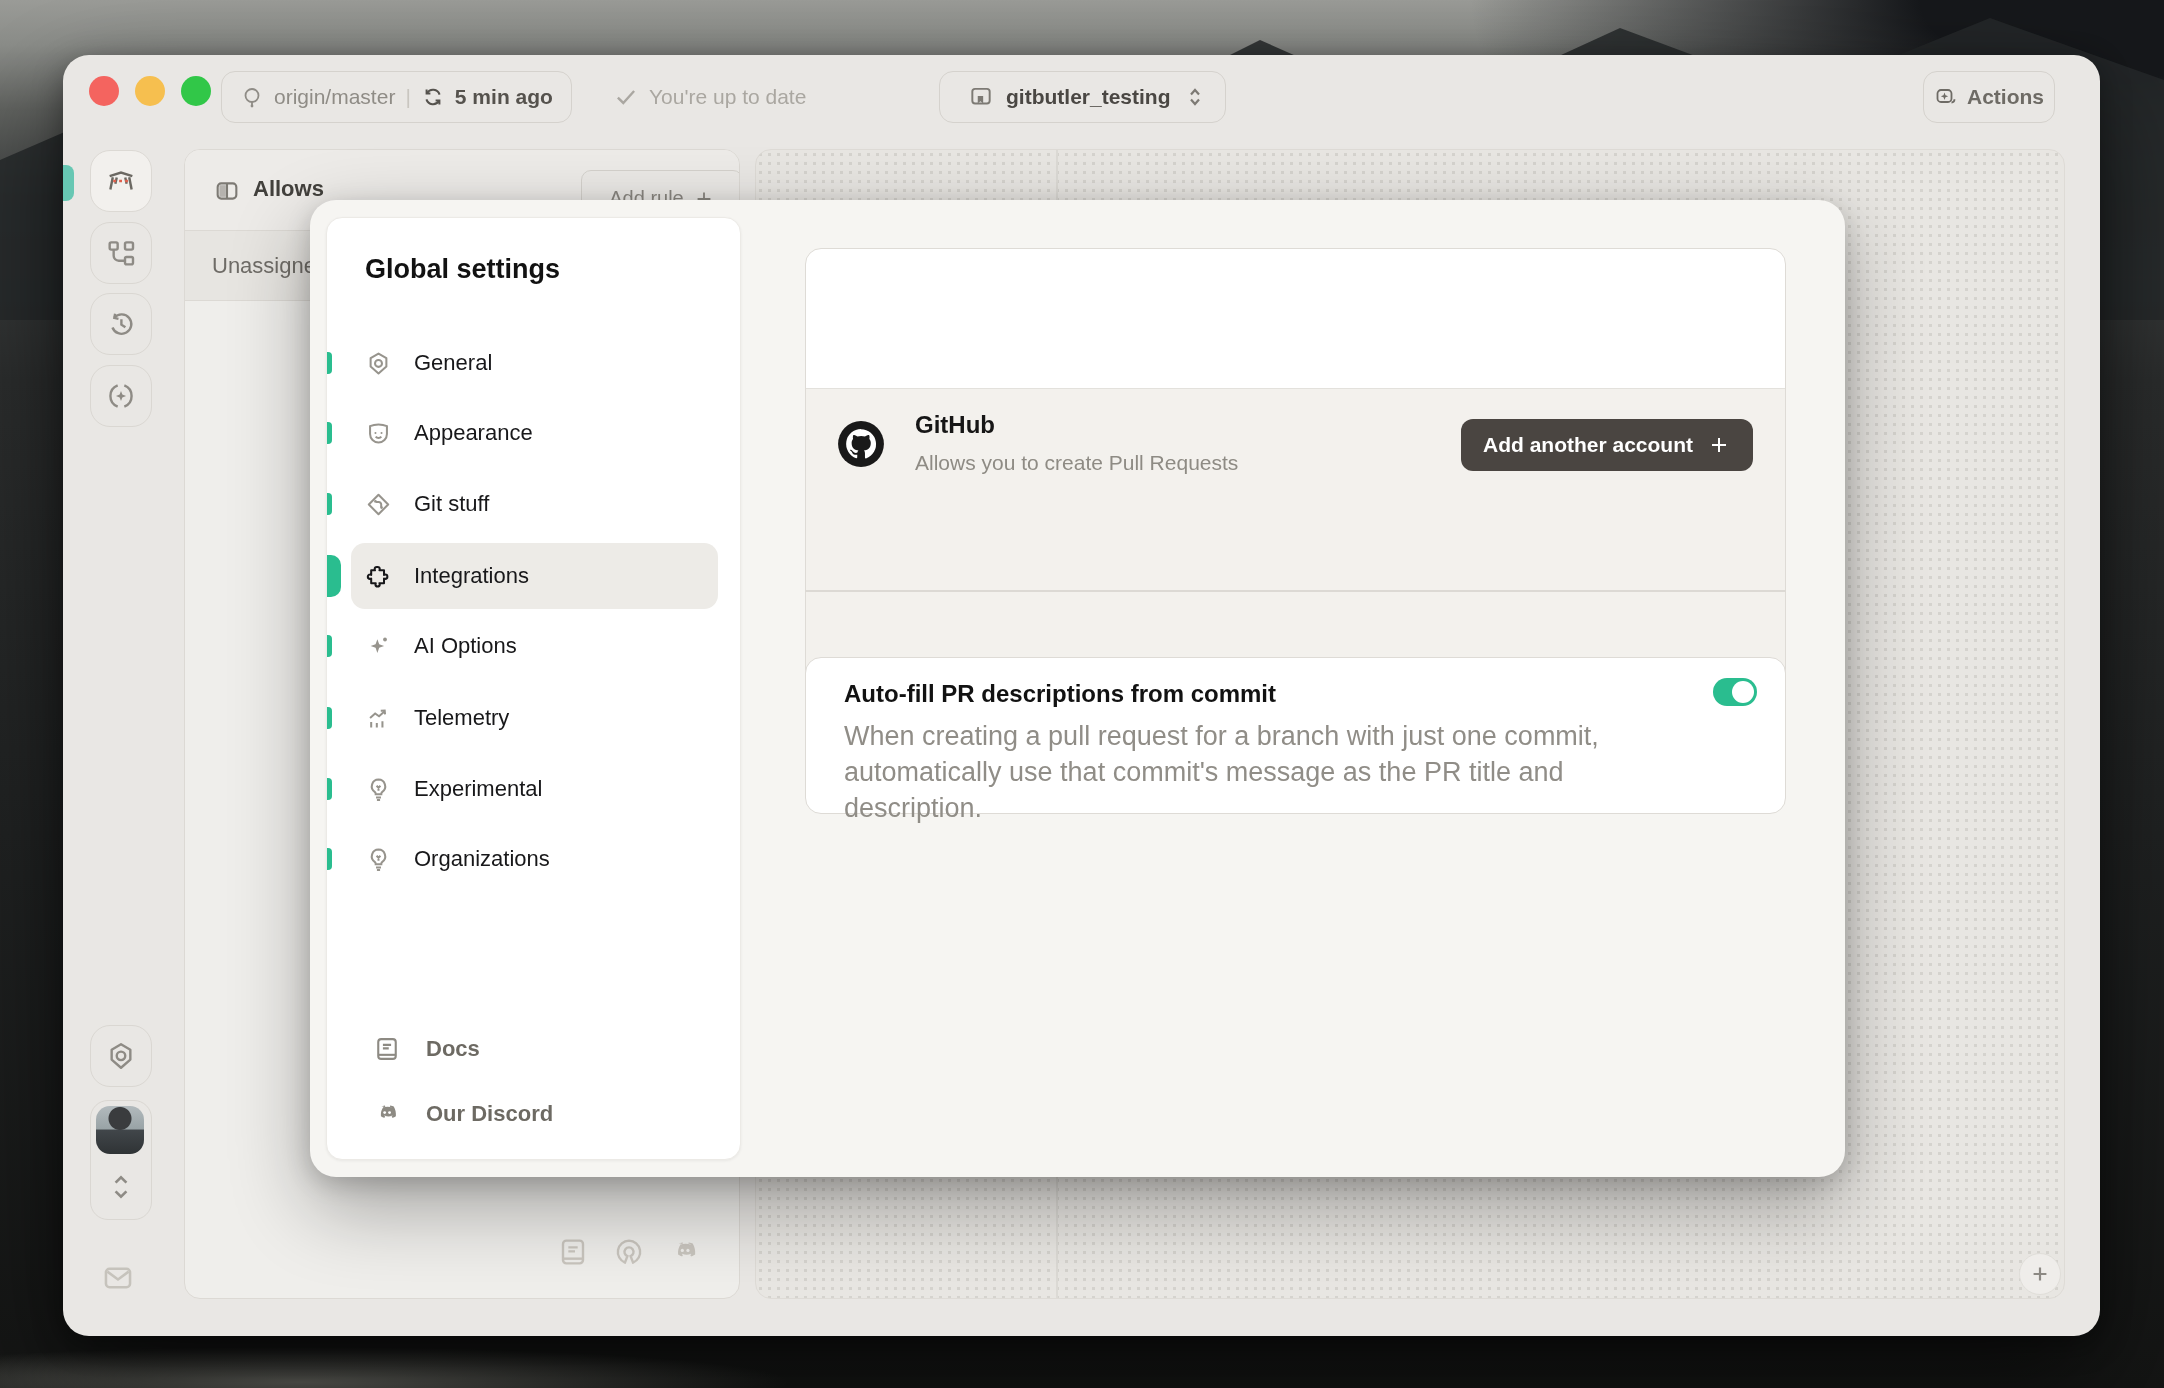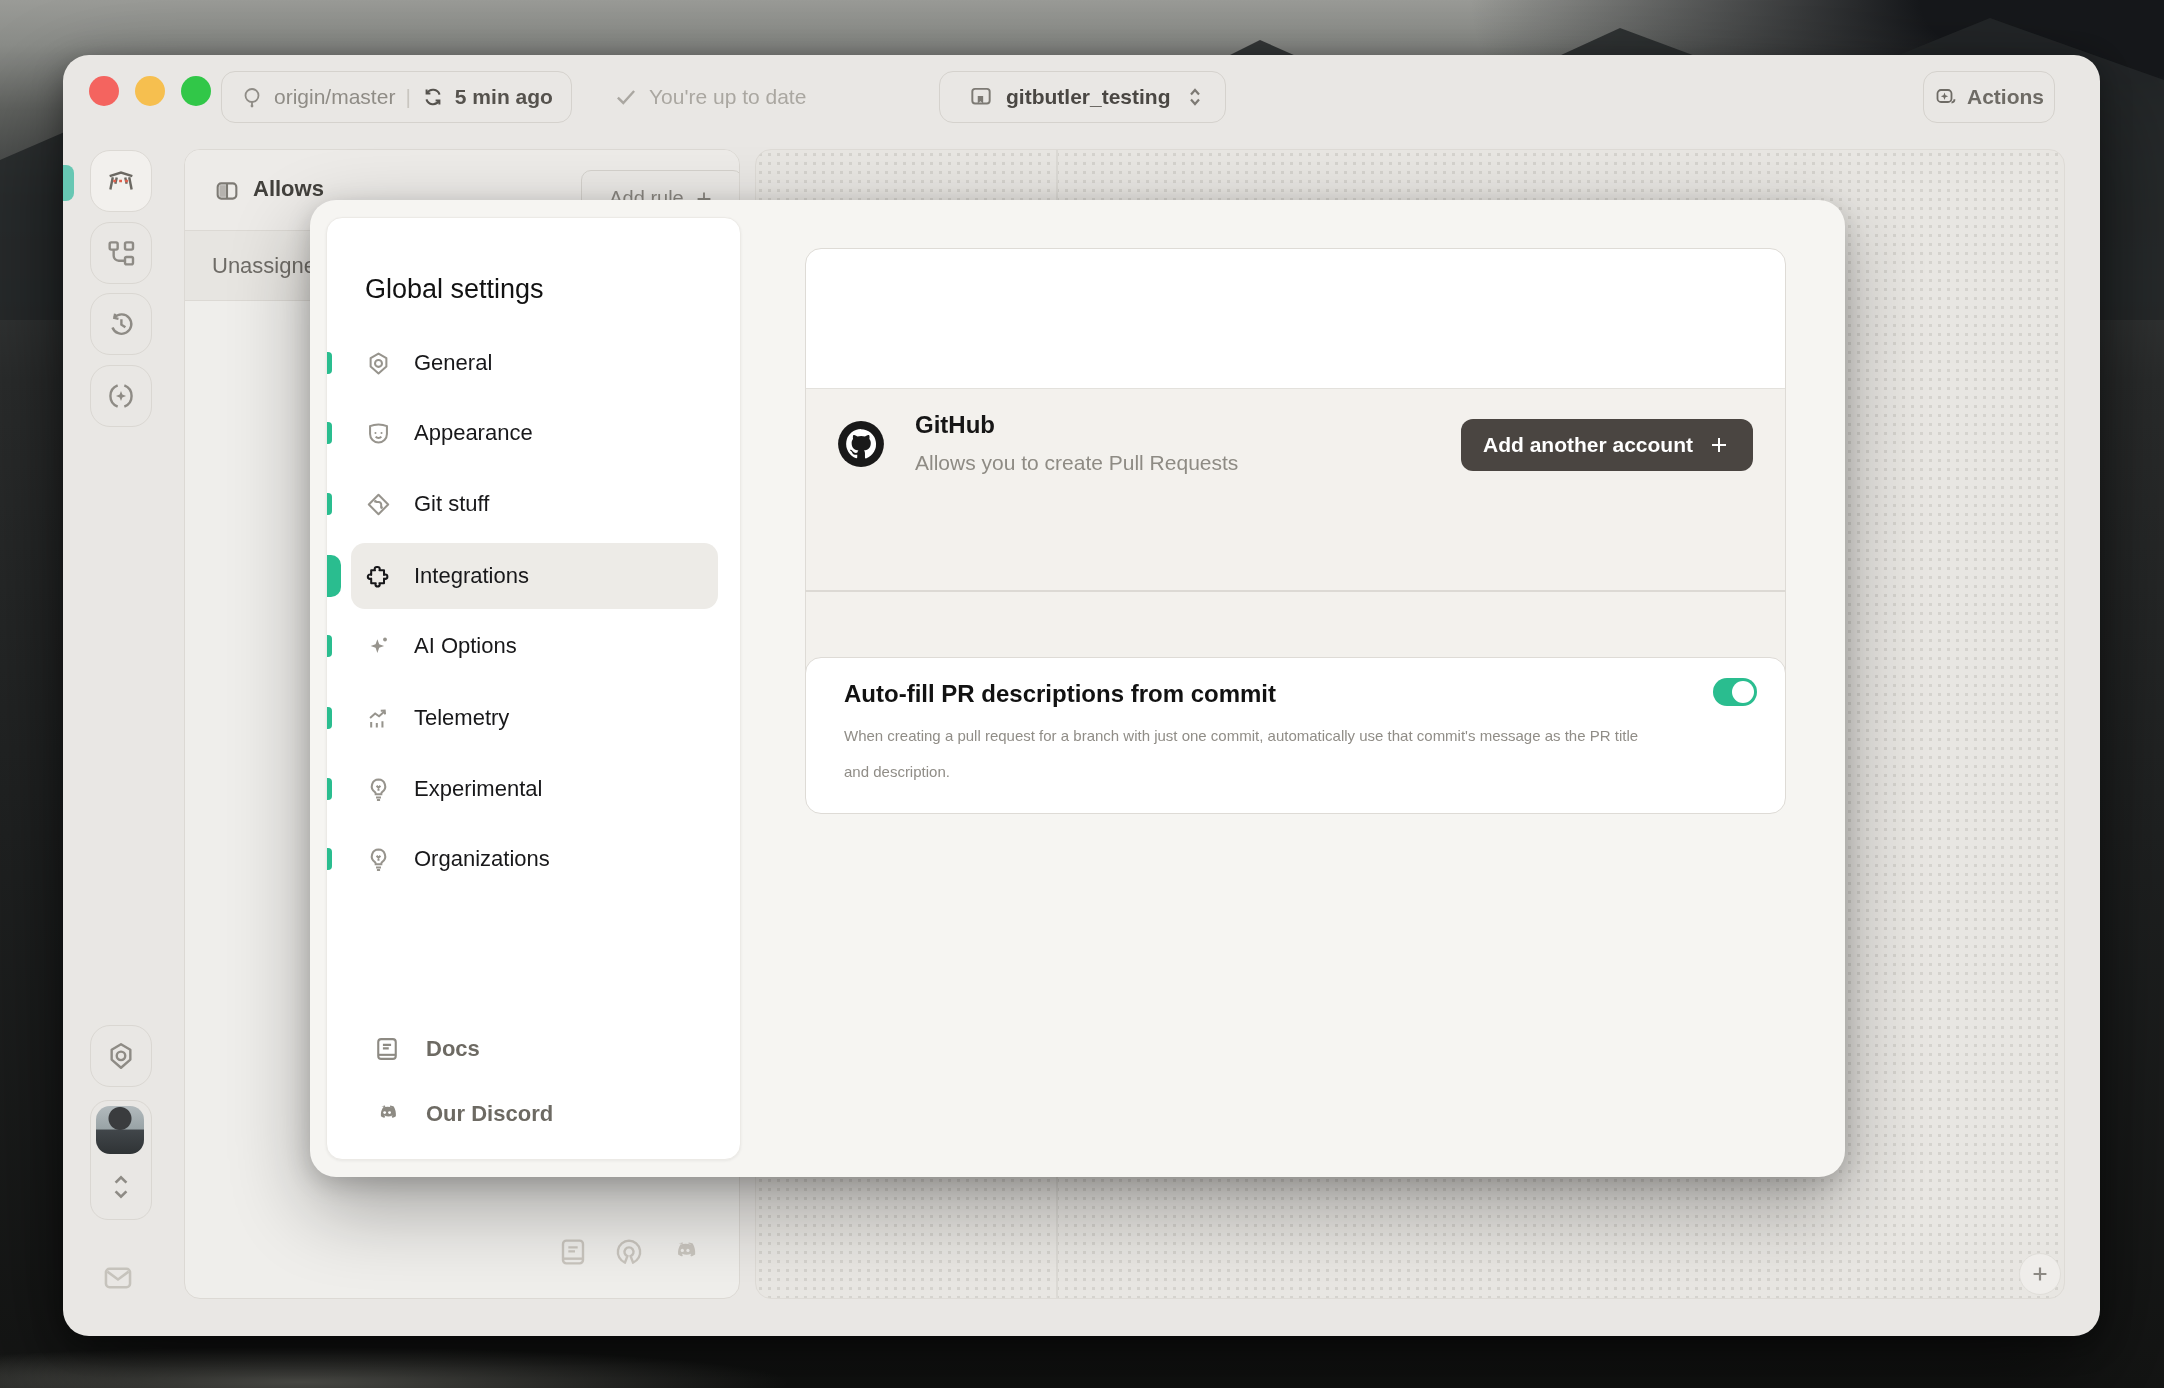--- a/index.html
+++ b/index.html
@@ -68,21 +68,21 @@
     background-image:radial-gradient(#d5d3ce 1.6px, transparent 1.7px); background-size:9px 9px; }
   .lane-divider { position:absolute; left:300px; top:0; bottom:0; width:2px; background:#dcdad5; }
   .fab { position:absolute; left:1263px; top:1103px; width:42px; height:42px; border-radius:50%; background:#efedea; border:1px solid #e0ded9;
     display:flex; align-items:center; justify-content:center; color:#8c8983; }
 
   
   .modal { position:absolute; left:310px; top:200px; width:1535px; height:977px; background:#f6f5f2; border-radius:26px;
     box-shadow:0 30px 80px rgba(0,0,0,.32), 0 6px 24px rgba(0,0,0,.18); }
   .nav-card { position:absolute; left:16px; top:17px; width:415px; height:943px; background:#fff; border-radius:16px;
     border:1px solid #eceae6; box-shadow:0 1px 3px rgba(0,0,0,.06); }
-  .modal-title { position:absolute; left:38px; top:36px; font-size:27px; font-weight:normal; color:#121212;margin-top:20px; }
+  .modal-title { position:absolute; left:38px; top:36px; font-size:27px; font-weight:bold; color:#121212; }
   .nav-item { position:absolute; left:24px; width:367px; height:66px; border-radius:14px; display:flex; align-items:center; }
   .nav-item.selected { background:#edebe7; }
   .nav-item .ic { position:absolute; left:14px; width:27px; height:27px; color:#97948d; }
   .nav-item.selected .ic { color:#17171a; }
   .nav-item .lbl { position:absolute; left:63px; font-size:22px; font-weight:500; color:#18181a; }
   .tick { position:absolute; left:0; width:5px; height:22px; border-radius:0 4px 4px 0; background:#2abd8f; }
   .tick.big { width:14px; height:42px; border-radius:0 10px 10px 0; }
   .fnav { position:absolute; left:24px; width:367px; height:56px; display:flex; align-items:center; color:#6d6a63; }
   .fnav .ic { position:absolute; left:22px; width:28px; height:28px; color:#8d8a83; }
   .fnav .lbl { position:absolute; left:75px; font-size:22px; font-weight:bold; }
@@ -99,21 +99,21 @@
   .forget-btn { position:absolute; right:32px; top:28px; height:52px; width:140px; border:1.5px solid #d8d5d0; border-radius:12px; background:#fff;
     display:flex; align-items:center; justify-content:center; gap:12px; font-size:21px; color:#2b2a28; }
   .gh-logo { position:absolute; left:30px; top:30px; width:50px; height:50px; }
   .gh-name { position:absolute; left:109px; top:22px; font-size:24px; font-weight:bold; color:#161616; }
   .gh-desc { position:absolute; left:109px; top:62px; font-size:21px; color:#8e8b84; }
   .add-acc-btn { position:absolute; right:32px; top:30px; height:52px; padding:8px 22px; border-radius:12px; background:#4a4541;
     display:flex; align-items:center; gap:14px; font-size:21px; font-weight:bold; color:#fff; }
   .content-divider { position:absolute; left:495px; top:390px; width:981px; height:1.5px; background:#dcd9d4; }
   .autofill-card { position:absolute; left:495px; top:457px; width:981px; height:157px; border:1px solid #dedbd6; border-radius:16px; background:#fff; }
   .af-title { position:absolute; left:38px; top:22px; font-size:24px; font-weight:bold; color:#121212; }
-  .af-desc { position:absolute; left:38px; top:60px; width:800px; font-size:15px; line-height:36px; color:#908d87; }
+  .af-desc { position:absolute; left:38px; top:60px; width:800px; font-size:27px; line-height:36px; color:#908d87; }
   .toggle { position:absolute; right:28px; top:20px; width:44px; height:28px; border-radius:14px; background:#2abd8f; }
   .toggle .knob { position:absolute; right:3px; top:3px; width:22px; height:22px; border-radius:50%; background:#fff; }
 </style>
 </head>
 <body>
 
 <svg class="ridge" width="2164" height="320">
   <polygon points="0,160 150,95 330,165 520,70 700,140 900,55 1080,130 1260,40 1430,115 1620,28 1800,95 1990,18 2164,80 2164,320 0,320" fill="#26292a" opacity="0.85"></polygon>
 </svg>
 

